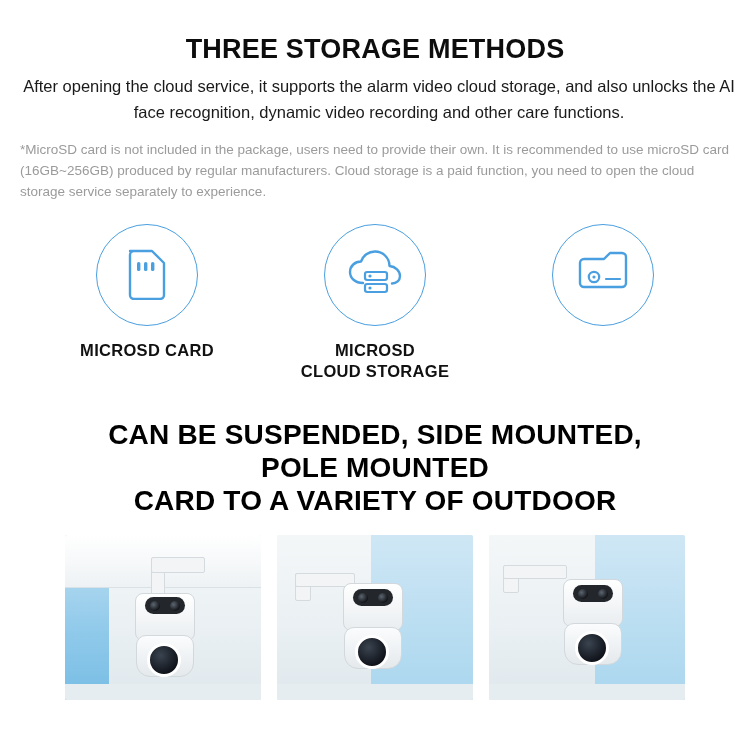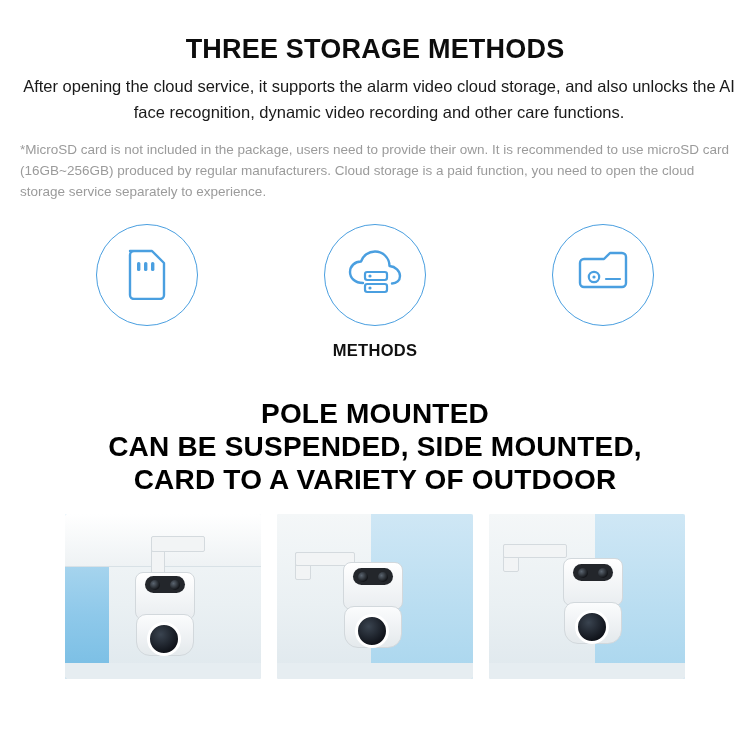--- a/index.html
+++ b/index.html
@@ -221,58 +221,62 @@
     <div class="storage-item">
       <div class="circle">
         <span>
           <svg width="50" height="54" viewBox="0 0 50 54" fill="none" xmlns="http://www.w3.org/2000/svg">
             <path d="M8 5 h22 l12 12 v32 a4 4 0 0 1 -4 4 H12 a4 4 0 0 1 -4 -4 V9 a4 4 0 0 1 4 -4 z" stroke="#4a9fe0" stroke-width="2.4" fill="none" stroke-linejoin="round"></path>
             <rect x="15" y="16" width="3.4" height="9" rx="1.6" fill="#4a9fe0"></rect>
             <rect x="22" y="16" width="3.4" height="9" rx="1.6" fill="#4a9fe0"></rect>
             <rect x="29" y="16" width="3.4" height="9" rx="1.6" fill="#4a9fe0"></rect>
           </svg>
         </span>
+      </div>
+      <div class="storage-label">
+        <span>MICROSD CARD</span>
       </div>
     </div>
 
     <div class="storage-item">
       <div class="circle">
         <span>
           <svg width="58" height="52" viewBox="0 0 58 52" fill="none" xmlns="http://www.w3.org/2000/svg">
             <path d="M17 36 C9 36 4 31 4 25 C4 19 9 14.5 15 14.5 C17 8.5 22.5 4.5 29 4.5 C37 4.5 43.5 11 43.5 19 C49.5 19.5 54 24 54 29 C54 33.5 50.5 36.5 46 36.5" stroke="#4a9fe0" stroke-width="2.4" fill="none" stroke-linecap="round" stroke-linejoin="round"></path>
             <rect x="19" y="25" width="22" height="8" rx="2.2" stroke="#4a9fe0" stroke-width="2.2" fill="none"></rect>
             <rect x="19" y="37" width="22" height="8" rx="2.2" stroke="#4a9fe0" stroke-width="2.2" fill="none"></rect>
             <circle cx="24" cy="29" r="1.6" fill="#4a9fe0"></circle>
             <circle cx="24" cy="41" r="1.6" fill="#4a9fe0"></circle>
           </svg>
         </span>
       </div>
       <div class="storage-label">
-        <span>METHODS</span><br>
+        <span>MICROSD</span><br>
+        <span>CLOUD STORAGE</span>
       </div>
     </div>
 
     <div class="storage-item">
       <div class="circle">
         <span>
           <svg width="58" height="48" viewBox="0 0 58 48" fill="none" xmlns="http://www.w3.org/2000/svg">
             <path d="M6 14 C6 11.8 7.8 10 10 10 H30 L36 4 H48 C50.2 4 52 5.8 52 8 V34 C52 36.2 50.2 38 48 38 H10 C7.8 38 6 36.2 6 34 Z" stroke="#4a9fe0" stroke-width="2.4" fill="none" stroke-linejoin="round"></path>
             <circle cx="20" cy="28" r="5.2" stroke="#4a9fe0" stroke-width="2.2" fill="none"></circle>
             <circle cx="20" cy="28" r="1.6" fill="#4a9fe0"></circle>
             <path d="M32 30 H46" stroke="#4a9fe0" stroke-width="2.2" stroke-linecap="round"></path>
           </svg>
         </span>
       </div>
     </div>
 
   </div>
 
   <div class="mount-headline">
+    <span>CAN BE SUSPENDED, SIDE MOUNTED,</span>
     <span>POLE MOUNTED</span>
-    <span>CAN BE SUSPENDED, SIDE MOUNTED,</span>
     <span>CARD TO A VARIETY OF OUTDOOR</span>
   </div>
 
   <div class="photo-row">
 
     <div class="photo">
       <div class="ph-wall"></div>
       <div class="ph-sky"></div>
       <div class="ph-ceiling"></div>
       <div class="ph-bracket" style="left:86px; top:34px; width:12px; height:28px;"></div>

